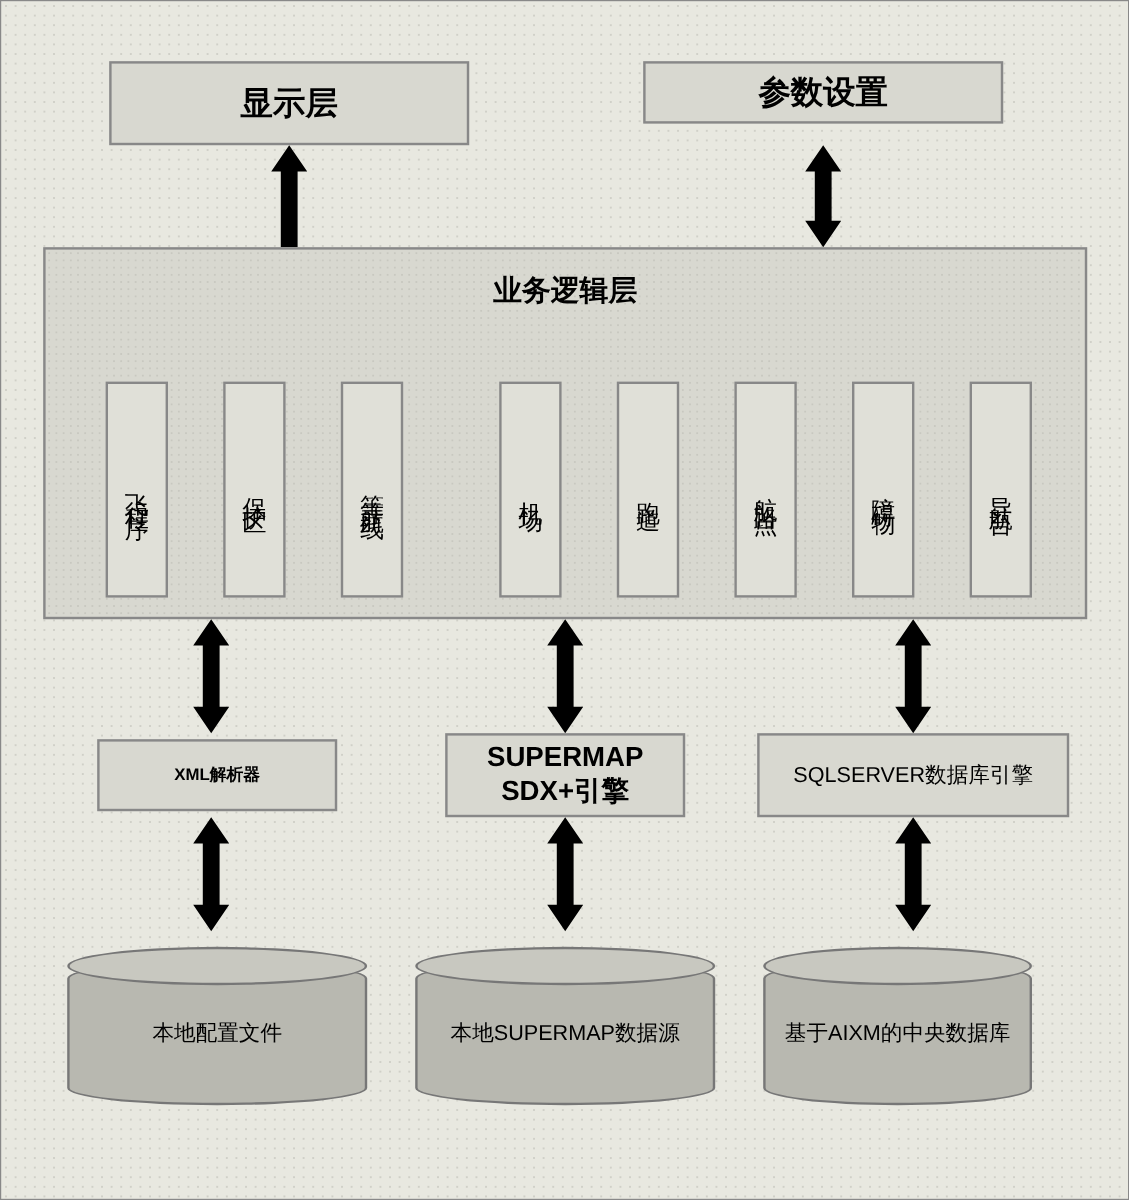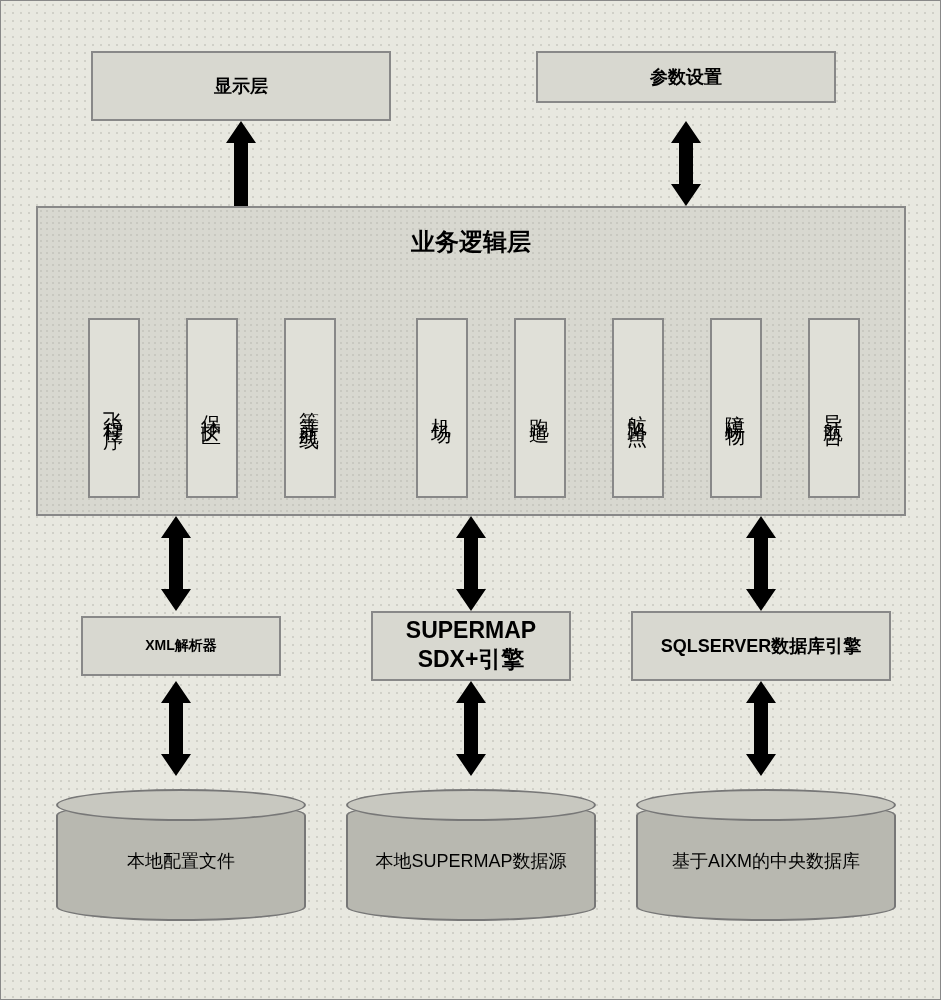--- a/index.html
+++ b/index.html
@@ -13,21 +13,21 @@
   }
   .box {
     position: absolute;
     background: #d8d8d0;
     border: 2px solid #888;
     display: flex; align-items: center; justify-content: center;
     text-align: center;
     font-size: 20px;
     padding: 4px;
   }
-  .bold { font-weight: bold; font-size: 18px; }
+  .bold { font-weight: bold; font-size: 27px; }
   .logic-layer {
     position: absolute;
     background: #d8d8d0;
     background-image: radial-gradient(#c8c8c0 1px, transparent 1px);
     background-size: 6px 6px;
     border: 2px solid #888;
   }
   .logic-title {
     position: absolute;
     left: 0; right: 0; top: 18px;
@@ -97,35 +97,35 @@
   <svg class="arrow" style="left:455px; top:515px; width:30px; height:95px;">
     <polygon points="15,0 30,22 22,22 22,73 30,73 15,95 0,73 8,73 8,22 0,22"></polygon>
   </svg>
   <svg class="arrow" style="left:745px; top:515px; width:30px; height:95px;">
     <polygon points="15,0 30,22 22,22 22,73 30,73 15,95 0,73 8,73 8,22 0,22"></polygon>
   </svg>
 
   <div class="box" style="left:80px; top:615px; width:200px; height:60px; font-weight:bold; font-size:14px;">XML解析器</div>
   <div class="box" style="left:370px; top:610px; width:200px; height:70px; font-weight:bold; font-size:23px; white-space:pre-line;">SUPERMAP
 SDX+引擎</div>
-  <div class="box" style="left:630px; top:610px; width:260px; height:70px; font-weight:bold; font-size:18px;">SQLSERVER数据库引擎</div>
+  <div class="box" style="left:630px; top:610px; width:260px; height:70px; font-weight:normal; font-size:18px;">SQLSERVER数据库引擎</div>
 
   <svg class="arrow" style="left:160px; top:680px; width:30px; height:95px;">
     <polygon points="15,0 30,22 22,22 22,73 30,73 15,95 0,73 8,73 8,22 0,22"></polygon>
   </svg>
   <svg class="arrow" style="left:455px; top:680px; width:30px; height:95px;">
     <polygon points="15,0 30,22 22,22 22,73 30,73 15,95 0,73 8,73 8,22 0,22"></polygon>
   </svg>
   <svg class="arrow" style="left:745px; top:680px; width:30px; height:95px;">
     <polygon points="15,0 30,22 22,22 22,73 30,73 15,95 0,73 8,73 8,22 0,22"></polygon>
   </svg>
 
   <div class="cyl" style="left:345px; top:800px; width:250px; height:120px;">
     <span>本地SUPERMAP数据源</span>
   </div>
   <div class="cyl" style="left:55px; top:800px; width:250px; height:120px;">
     <span>本地配置文件</span>
   </div>
-  <div class="cyl" style="left:635px; top:800px; width:260px; height:120px;">
+  <div class="cyl" style="left:635px; top:800px; width:224px; height:120px;">
     <span>基于AIXM的中央数据库</span>
   </div>
 
 </div>
 
 </body></html>

